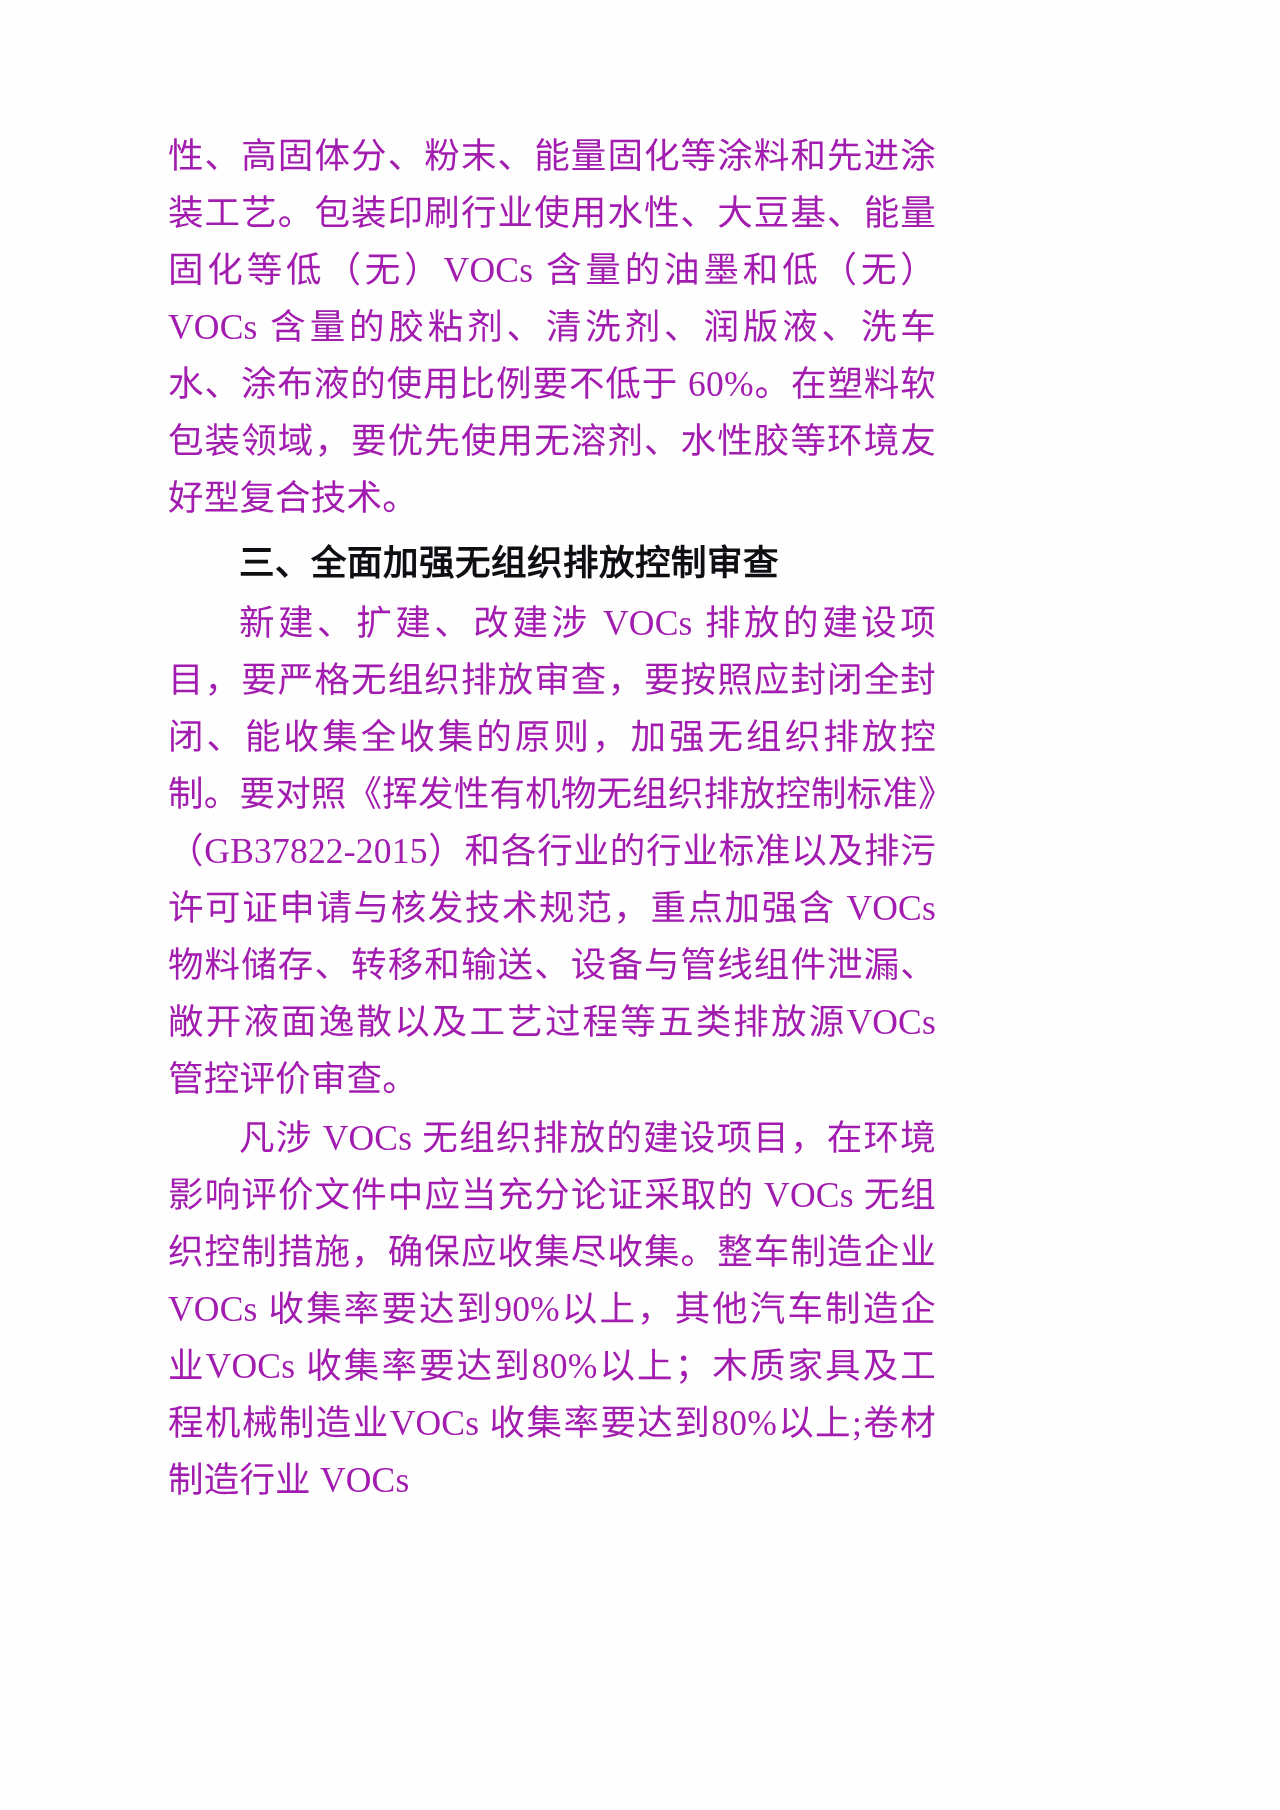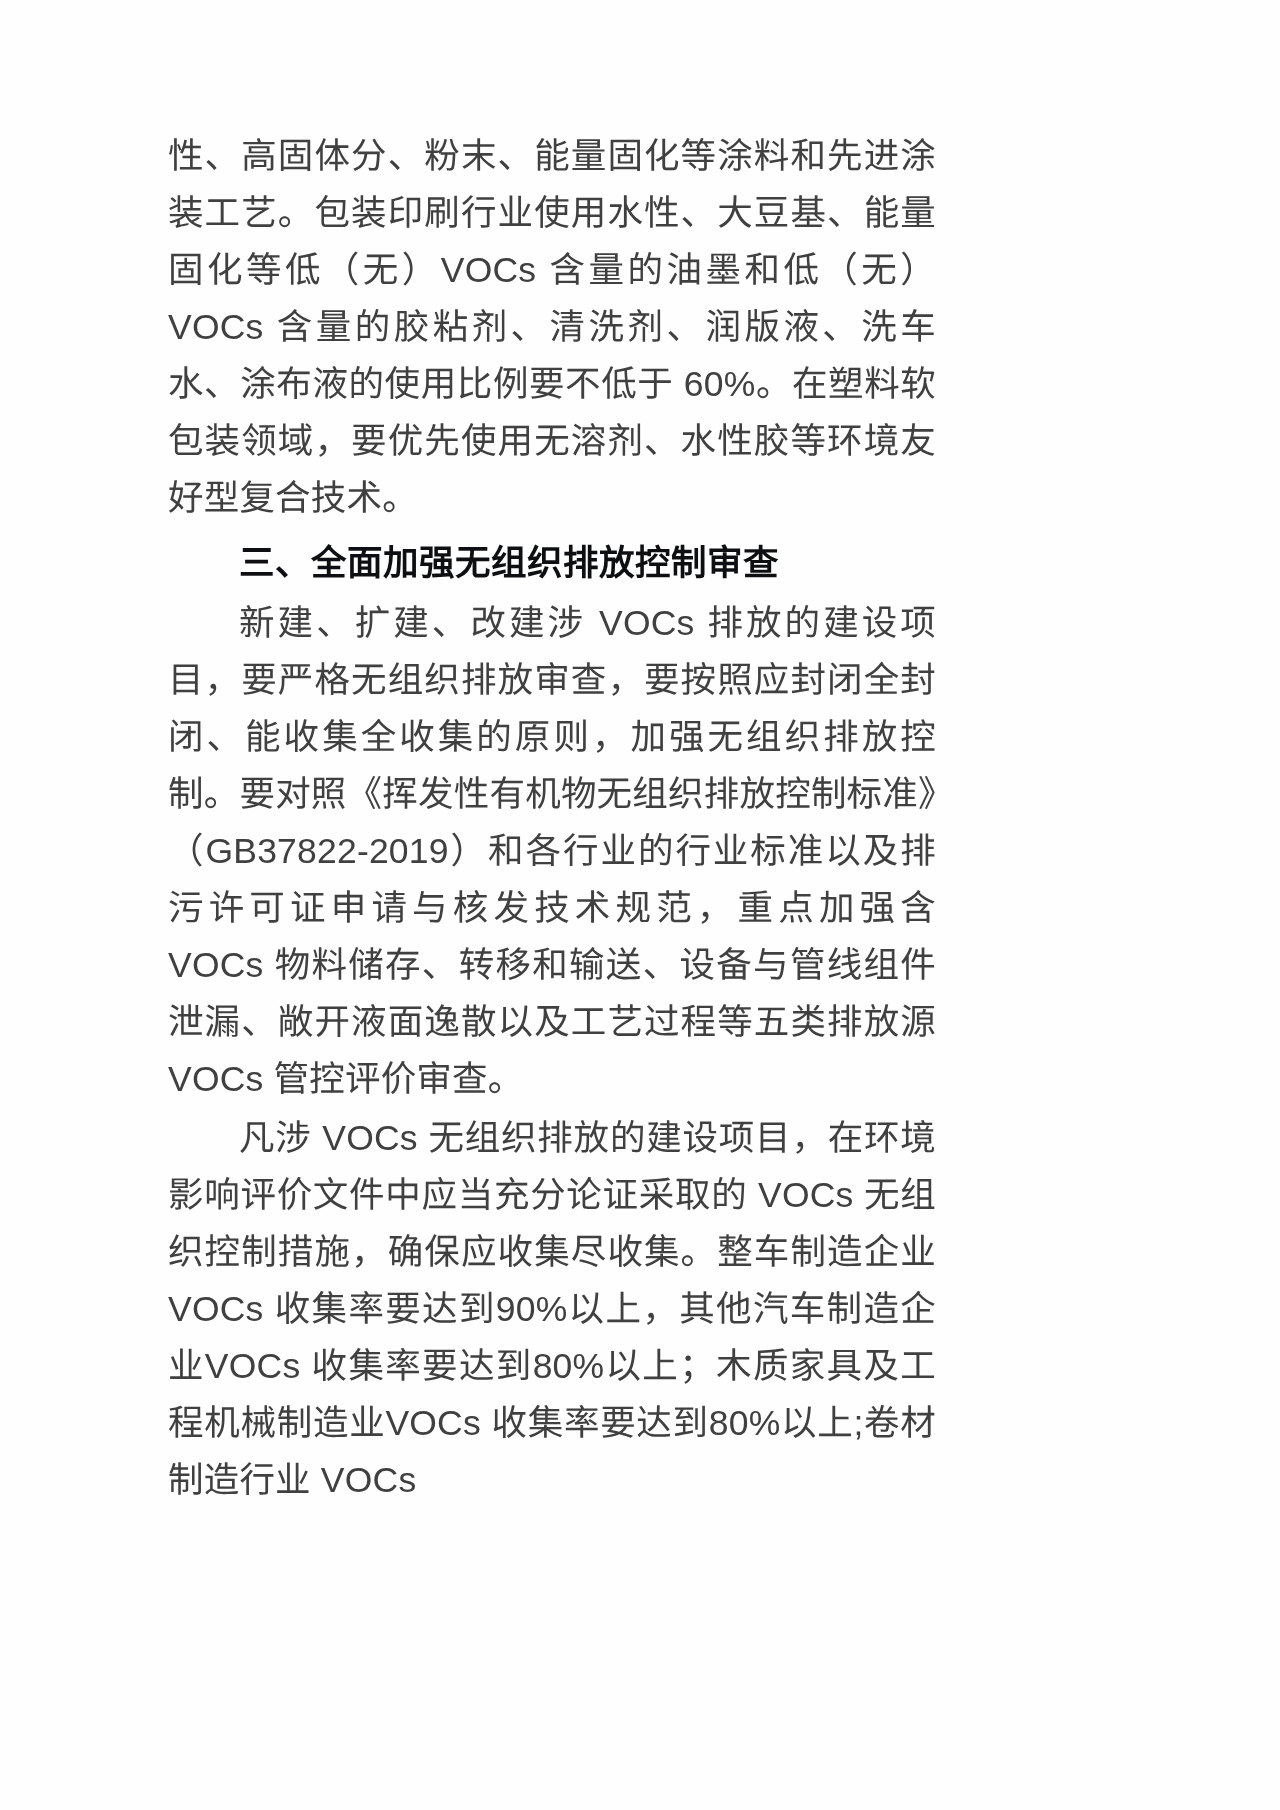--- a/index.html
+++ b/index.html
@@ -29,22 +29,22 @@
     top: 128px;
     width: 784px;
   }
   .para {
     font-size: 35.5px;
     line-height: 57px;
     letter-spacing: 0.2px;
     text-align: justify;
     text-justify: inter-ideograph;
     margin: 0 16px 2px 0;
-    color: #404040;
-    font-family: Liberation Sans, sans-serif;
+    color: #a21caf;
+    font-family: Liberation Serif, serif;
   }
   .indent {
     text-indent: 71px;
   }
   .heading {
     font-size: 35.5px;
     line-height: 60px;
     font-weight: bold;
     text-indent: 71px;
     margin: 6px 0 2px 0;
@@ -59,19 +59,19 @@
 </head>
 <body>
 
 <div class="page">
   <div class="content">
 
     <p class="para first">性、高固体分、粉末、能量固化等涂料和先进涂装工艺。包装印刷行业使用水性、大豆基、能量固化等低（无）VOCs 含量的油墨和低（无）VOCs 含量的胶粘剂、清洗剂、润版液、洗车水、涂布液的使用比例要不低于 60%。在塑料软包装领域，要优先使用无溶剂、水性胶等环境友好型复合技术。</p>
 
     <h2 class="heading">三、全面加强无组织排放控制审查</h2>
 
-    <p class="para indent">新建、扩建、改建涉 VOCs 排放的建设项目，要严格无组织排放审查，要按照应封闭全封闭、能收集全收集的原则，加强无组织排放控制。要对照《挥发性有机物无组织排放控制标准》（GB37822-2019）和各行业的行业标准以及排污许可证申请与核发技术规范，重点加强含 VOCs 物料储存、转移和输送、设备与管线组件泄漏、敞开液面逸散以及工艺过程等五类排放源VOCs 管控评价审查。</p>
+    <p class="para indent">新建、扩建、改建涉 VOCs 排放的建设项目，要严格无组织排放审查，要按照应封闭全封闭、能收集全收集的原则，加强无组织排放控制。要对照《挥发性有机物无组织排放控制标准》（GB37822-2015）和各行业的行业标准以及排污许可证申请与核发技术规范，重点加强含 VOCs 物料储存、转移和输送、设备与管线组件泄漏、敞开液面逸散以及工艺过程等五类排放源VOCs 管控评价审查。</p>
 
 
     <p class="para indent">凡涉 VOCs 无组织排放的建设项目，在环境影响评价文件中应当充分论证采取的 VOCs 无组织控制措施，确保应收集尽收集。整车制造企业VOCs 收集率要达到90%以上，其他汽车制造企业VOCs 收集率要达到80%以上；木质家具及工程机械制造业VOCs 收集率要达到80%以上;卷材制造行业 VOCs</p>
 
   </div>
 </div>
 
 </body></html>

